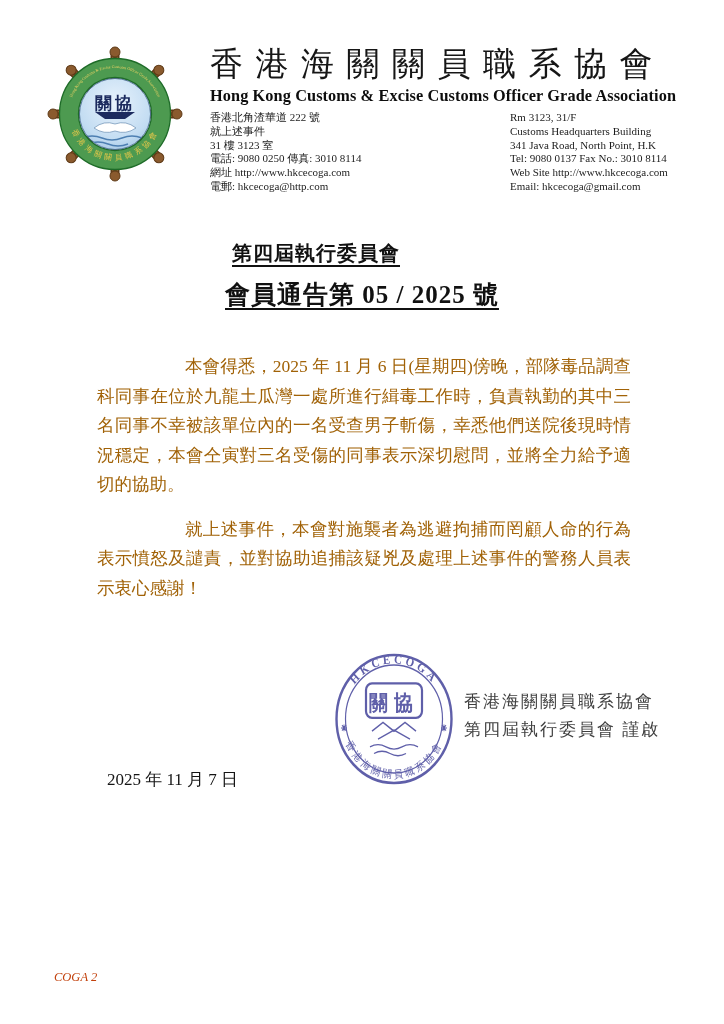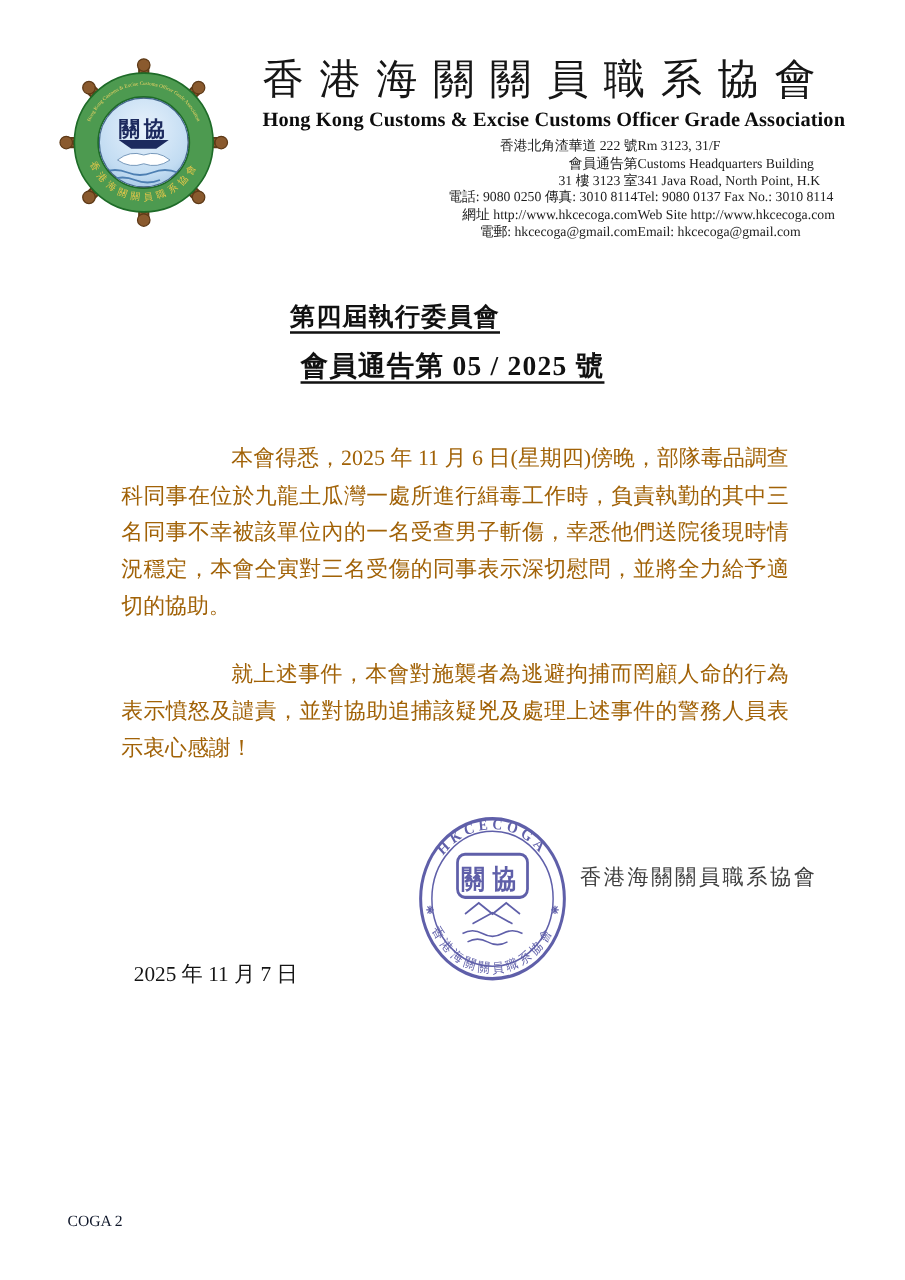--- a/index.html
+++ b/index.html
@@ -17,57 +17,57 @@
   .head-right{position:absolute;left:210px;top:44px;width:470px;}
   .org-zh{
     font-size:33px;line-height:40px;letter-spacing:12.5px;
     white-space:nowrap;font-weight:400;color:#161616;
   }
   .org-en{
     font-size:16.3px;line-height:20px;font-weight:bold;
     white-space:nowrap;letter-spacing:0.1px;margin-top:2px;color:#0d0d0d;
   }
   .contact-row{display:flex;margin-top:5px;font-size:11px;line-height:13.8px;color:#1c1c1c;}
-  .contact-col-zh{width:300px;text-align:right;}
+  .contact-col-zh{width:300px;}
   .contact-col-en{width:170px;}
   .contact-line{white-space:nowrap;}
   
   .title1{
     position:absolute;top:240px;left:0;width:632px;text-align:center;
     font-size:20px;font-weight:bold;
   }
   .title2{
     position:absolute;top:278px;left:0;width:724px;text-align:center;
-    font-size:22px;font-weight:bold;
+    font-size:25px;font-weight:bold;
   }
   .title1 span,.title2 span{
     text-decoration:underline;
     text-underline-offset:5px;
     text-decoration-thickness:1.5px;
     letter-spacing:1px;
   }
   
   .body-text{
     position:absolute;left:97px;top:352px;width:534px;
     font-size:17.5px;line-height:29.5px;
     text-align:justify;
     color:#a16207;
   }
   .body-text p{margin:0;text-indent:88px;}
-  .body-text p + p{margin-top:25px;}
+  .body-text p + p{margin-top:15px;}
   
   .stamp{position:absolute;left:332px;top:650px;width:124px;height:138px;opacity:0.88;}
   .sig-block{
     position:absolute;left:464px;top:688px;
     font-size:17px;line-height:28px;letter-spacing:2px;
     color:#3f3f3f;white-space:nowrap;
   }
   
   .date-line{position:absolute;left:107px;top:768px;font-size:17px;color:#151515;}
-  .footer{position:absolute;left:54px;top:970px;font-size:12.5px;color:#0f172a;}
+  .footer{position:absolute;left:54px;top:970px;font-size:12.5px;color:#c2410c;font-style:italic;}
 </style>
 </head>
 <body>
 
 <div class="page">
 
   <svg class="logo" viewBox="0 0 142 152">
     <defs>
       <radialGradient id="skyGrad" cx="50%" cy="35%" r="75%">
         <stop offset="0%" stop-color="#e8f2fc"></stop>
@@ -154,25 +154,25 @@
       <path d="M 44,106 Q 54,102 64,106 T 84,106" fill="none" stroke="#4d7fb2" stroke-width="1.4"></path>
     </g>
   </svg>
 
   <div class="head-right">
     <div class="org-zh">香港海關關員職系協會</div>
     <div class="org-en">Hong Kong Customs &amp; Excise Customs Officer Grade Association</div>
     <div class="contact-row">
       <div class="contact-col-zh">
         <div class="contact-line">香港北角渣華道 222 號</div>
-        <div class="contact-line">會員通告第</div>
+        <div class="contact-line">就上述事件</div>
         <div class="contact-line">31 樓 3123 室</div>
         <div class="contact-line">電話: 9080 0250 傳真: 3010 8114</div>
         <div class="contact-line">網址  http://www.hkcecoga.com</div>
-        <div class="contact-line">電郵: hkcecoga@gmail.com</div>
+        <div class="contact-line">電郵: hkcecoga@http.com</div>
       </div>
       <div class="contact-col-en">
         <div class="contact-line">Rm 3123, 31/F</div>
         <div class="contact-line">Customs Headquarters Building</div>
         <div class="contact-line">341 Java Road, North Point, H.K</div>
         <div class="contact-line">Tel: 9080 0137 Fax No.: 3010 8114</div>
         <div class="contact-line">Web Site http://www.hkcecoga.com</div>
         <div class="contact-line">Email: hkcecoga@gmail.com</div>
       </div>
     </div>
@@ -208,18 +208,19 @@
       <textPath href="#stampTopArc" startOffset="50%" text-anchor="middle">HKCECOGA</textPath>
     </text>
     <text font-size="9.5" fill="#4a4a9e" letter-spacing="2.6" font-family="Liberation Serif, DejaVu Serif, serif">
       <textPath href="#stampBotArc" startOffset="50%" text-anchor="middle">香港海關關員職系協會</textPath>
     </text>
     <text x="62" y="54" text-anchor="middle" font-size="19" font-weight="bold" fill="#4a4a9e" letter-spacing="6" font-family="Liberation Serif, DejaVu Serif, serif">關協</text>
   </svg>
 
   <div class="sig-block">
     <div>香港海關關員職系協會</div>
+    <div>第四屆執行委員會  謹啟</div>
   </div>
 
   <div class="date-line">2025 年 11 月 7 日</div>
   <div class="footer">COGA 2</div>
 
 </div>
 
 </body></html>

